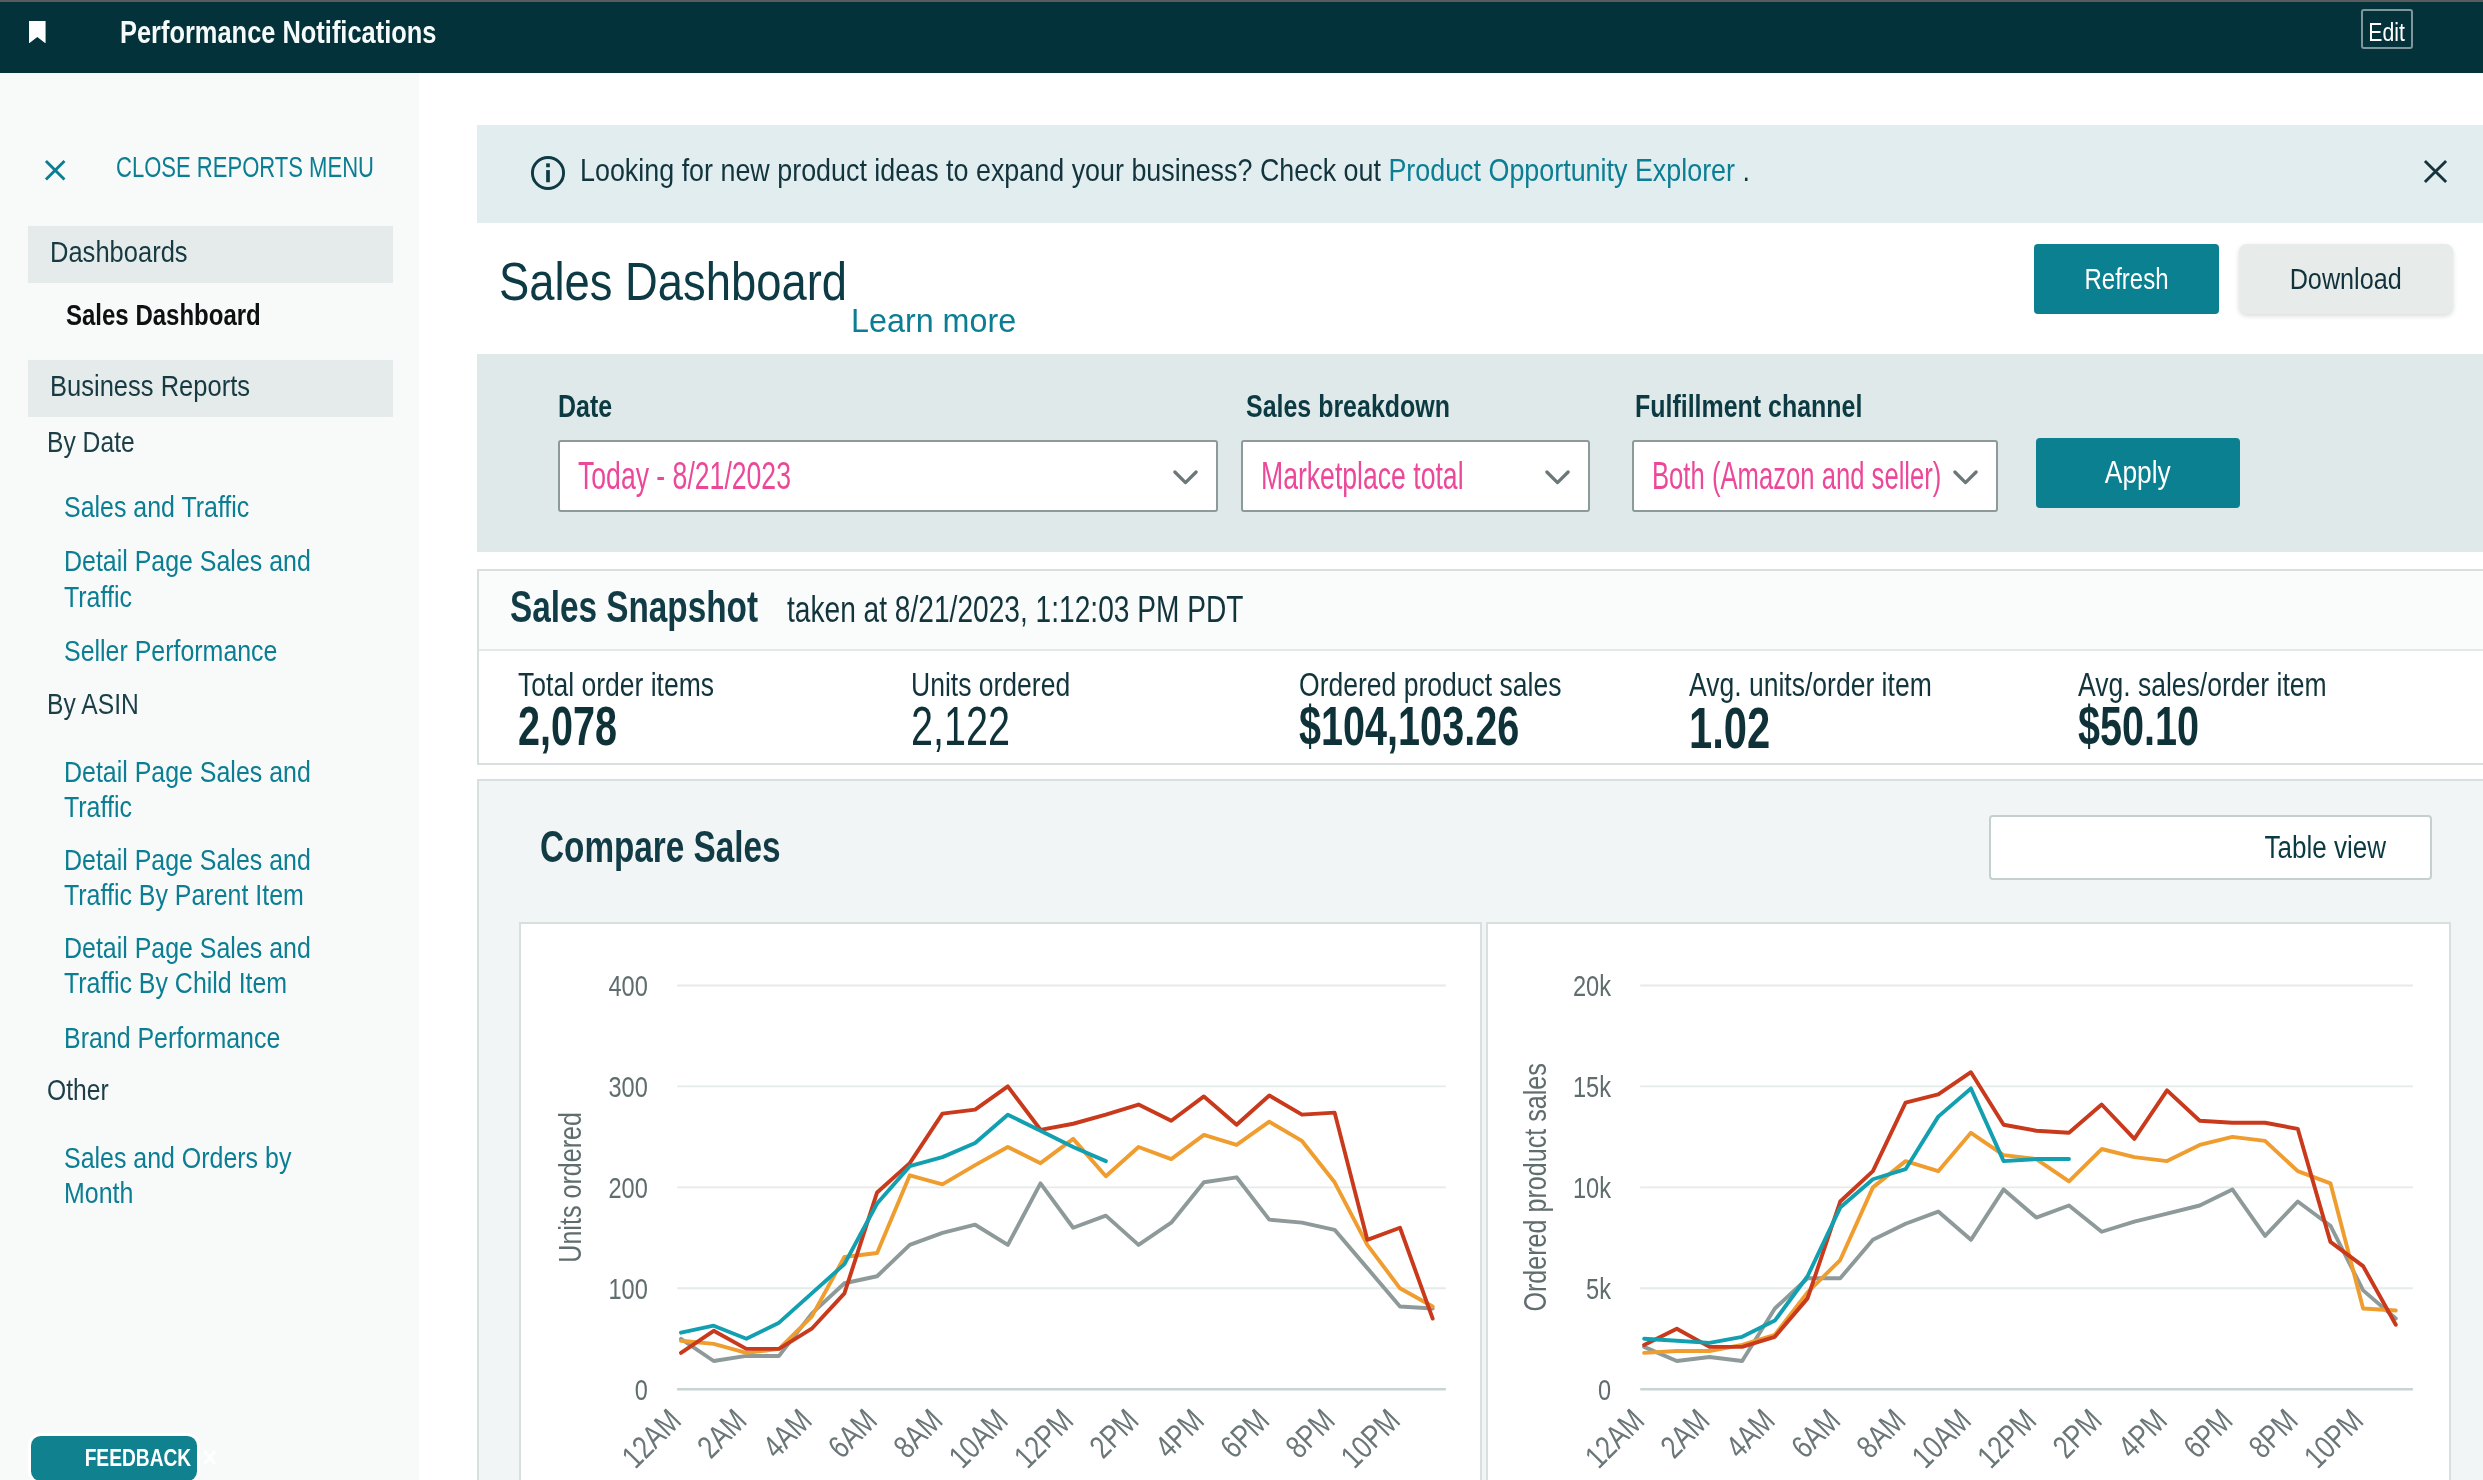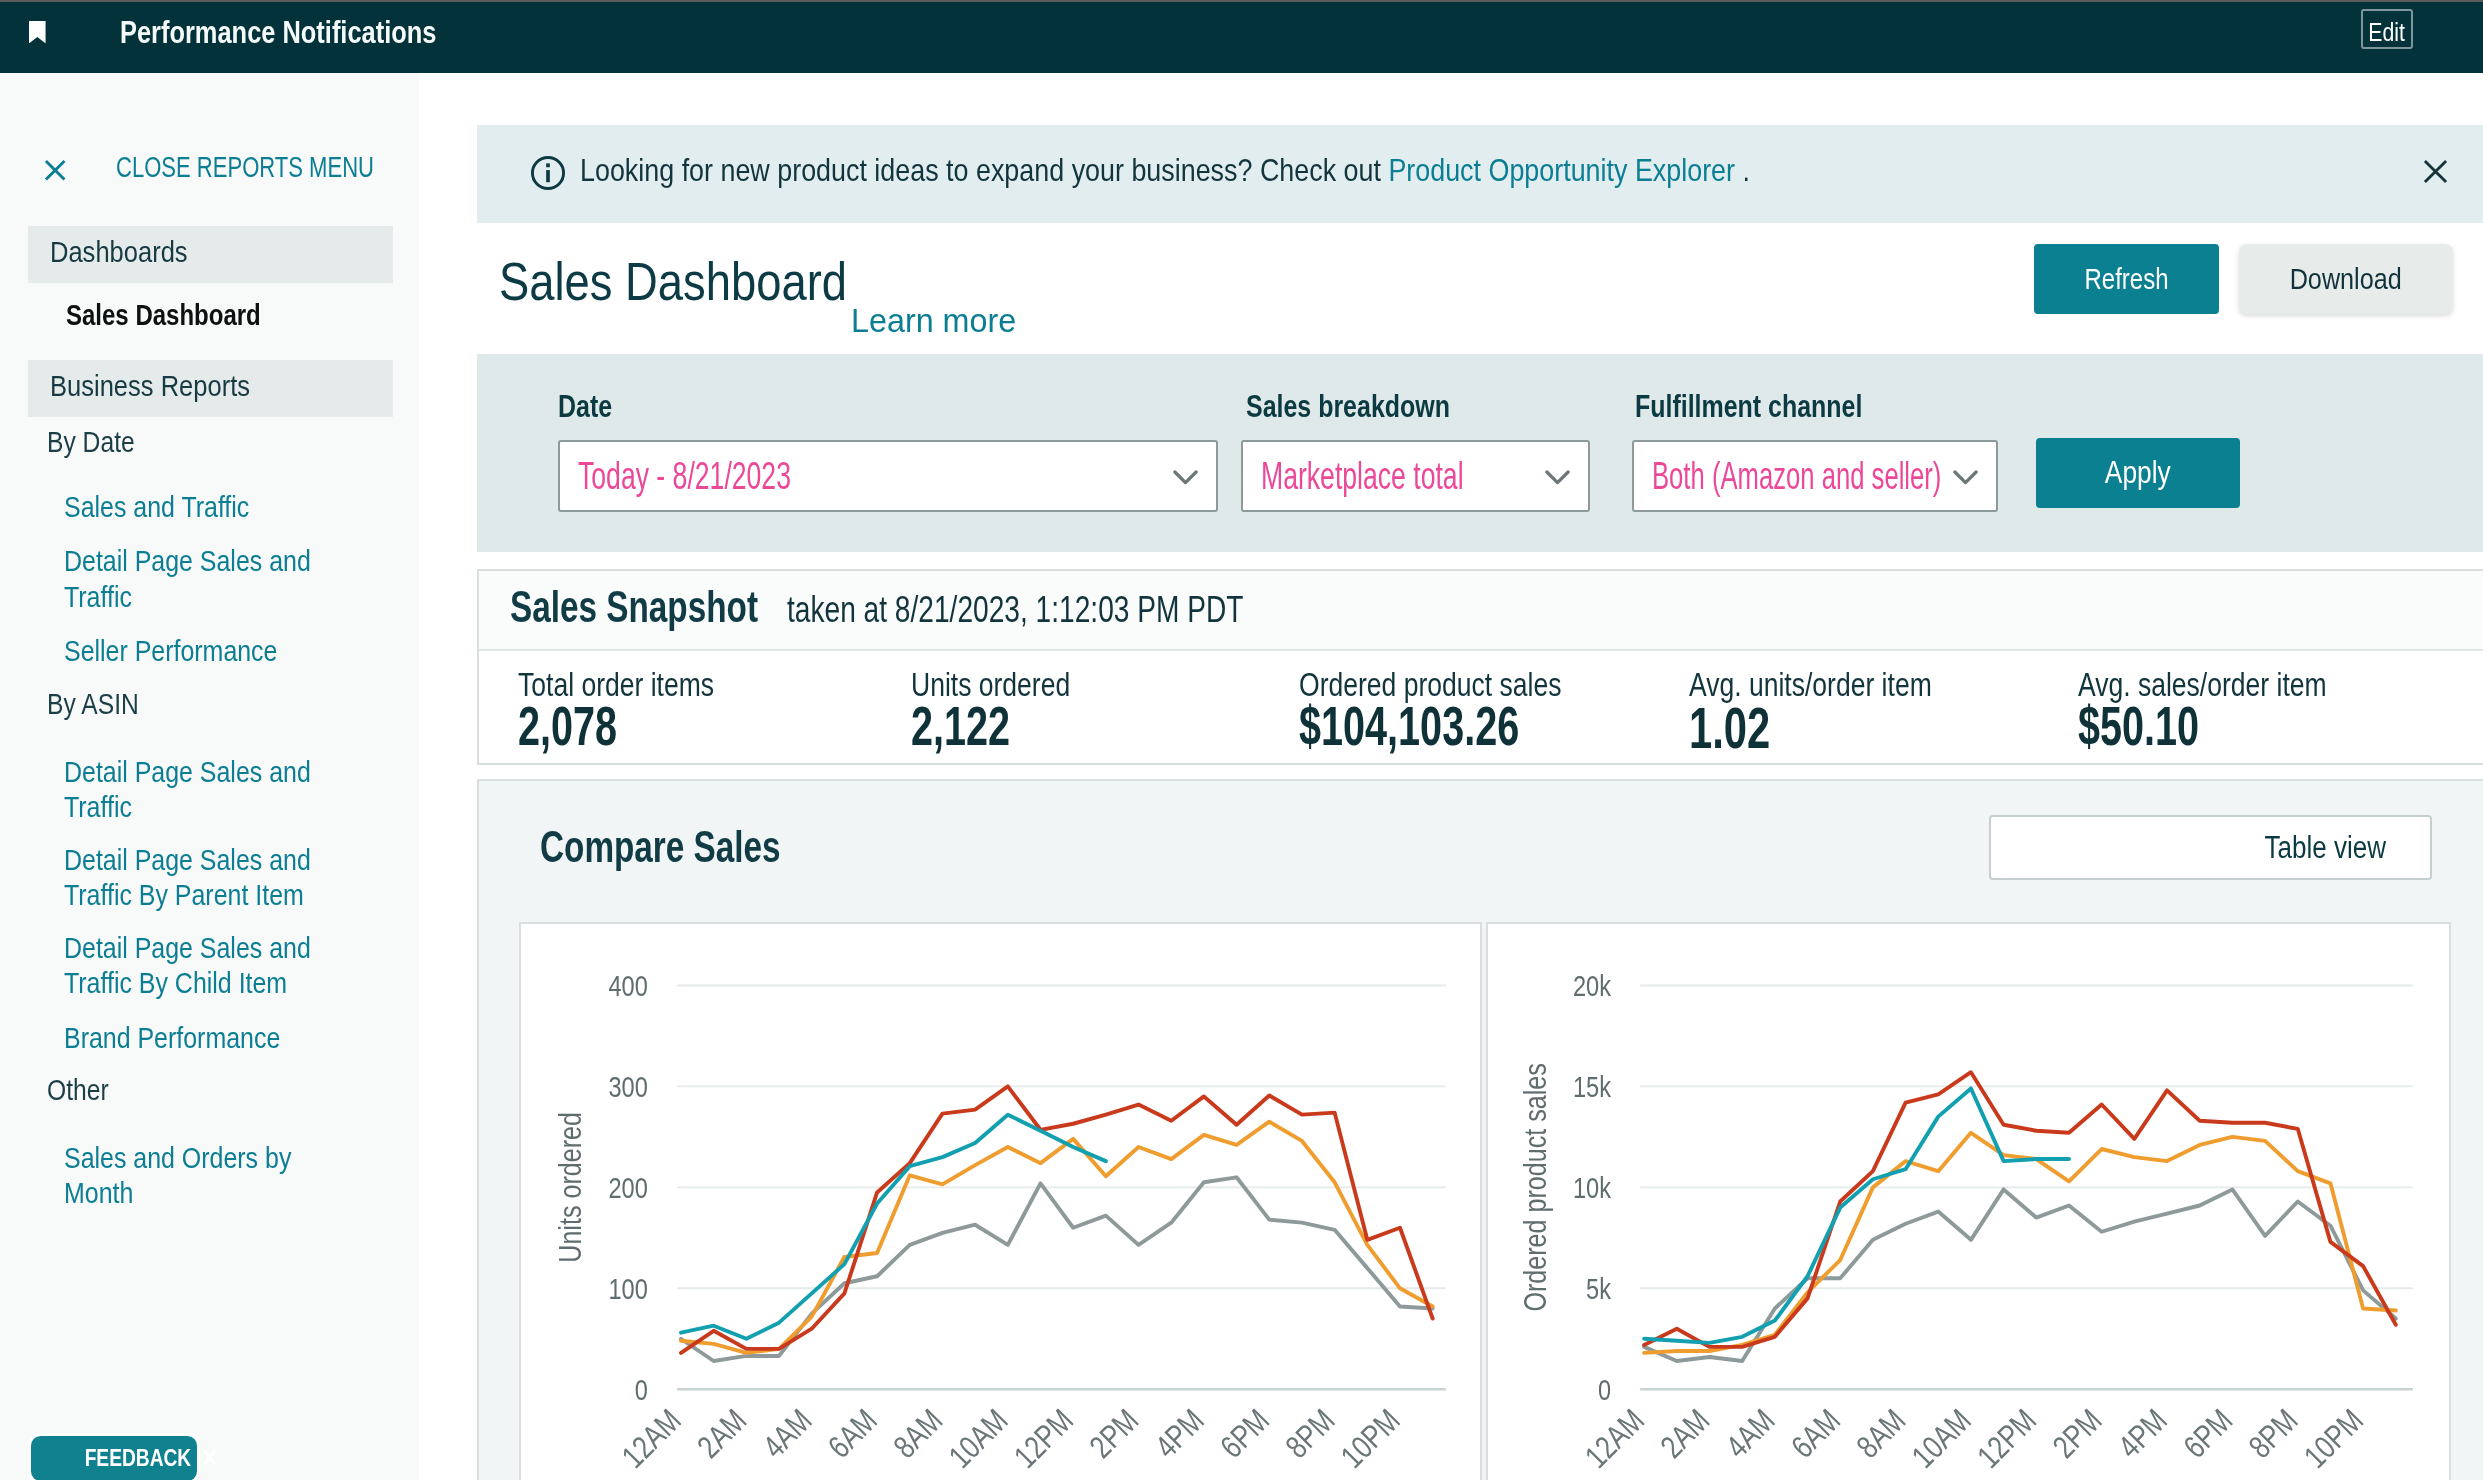--- a/index.html
+++ b/index.html
@@ -91,21 +91,21 @@
       </svg></span></div>
 <div id="apply"><span style="display:inline-block;transform:scaleX(0.85)">Apply</span></div>
 <div id="snapshot">
     <div id="snaphdr"></div>
   </div>
 <div style="position:absolute;left:510px;top:584px;font-size:45px;line-height:1;color:#113c46;font-weight:bold;white-space:nowrap;"><span style="display:inline-block;transform:scaleX(0.74);transform-origin:0 0">Sales Snapshot</span></div>
 <div style="position:absolute;left:787px;top:591px;font-size:37px;line-height:1;color:#12343c;white-space:nowrap;text-align:right;"><span style="display:inline-block;transform:scaleX(0.76);transform-origin:0 0">taken at 8/21/2023, 1:12:03 PM PDT</span></div>
 <div style="position:absolute;left:518px;top:667px;font-size:34px;line-height:1;color:#12343c;white-space:nowrap;"><span style="display:inline-block;transform:scaleX(0.78);transform-origin:0 0">Total order items</span></div>
 <div style="position:absolute;left:518px;top:699px;font-size:55px;line-height:1;color:#0f3138;font-weight:bold;white-space:nowrap;"><span style="display:inline-block;transform:scaleX(0.72);transform-origin:0 0">2,078</span></div>
 <div style="position:absolute;left:911px;top:667px;font-size:34px;line-height:1;color:#12343c;white-space:nowrap;"><span style="display:inline-block;transform:scaleX(0.78);transform-origin:0 0">Units ordered</span></div>
-<div style="position:absolute;left:911px;top:699px;font-size:55px;line-height:1;color:#0f3138;font-weight:bold;white-space:nowrap;"><span style="display:inline-block;transform:scaleX(0.72);transform-origin:0 0">2,122</span></div>
+<div style="position:absolute;left:911px;top:699px;font-size:55px;line-height:1;color:#0f3138;font-weight:normal;white-space:nowrap;"><span style="display:inline-block;transform:scaleX(0.72);transform-origin:0 0">2,122</span></div>
 <div style="position:absolute;left:1299px;top:667px;font-size:34px;line-height:1;color:#12343c;white-space:nowrap;"><span style="display:inline-block;transform:scaleX(0.78);transform-origin:0 0">Ordered product sales</span></div>
 <div style="position:absolute;left:1299px;top:699px;font-size:55px;line-height:1;color:#0f3138;font-weight:bold;white-space:nowrap;"><span style="display:inline-block;transform:scaleX(0.72);transform-origin:0 0">$104,103.26</span></div>
 <div style="position:absolute;left:1689px;top:667px;font-size:34px;line-height:1;color:#12343c;white-space:nowrap;"><span style="display:inline-block;transform:scaleX(0.78);transform-origin:0 0">Avg. units/order item</span></div>
 <div style="position:absolute;left:1689px;top:699px;font-size:58px;line-height:1;color:#0f3138;font-weight:bold;white-space:nowrap;text-align:right;"><span style="display:inline-block;transform:scaleX(0.72);transform-origin:0 0">1.02</span></div>
 <div style="position:absolute;left:2078px;top:667px;font-size:34px;line-height:1;color:#12343c;white-space:nowrap;"><span style="display:inline-block;transform:scaleX(0.78);transform-origin:0 0">Avg. sales/order item</span></div>
 <div style="position:absolute;left:2078px;top:699px;font-size:55px;line-height:1;color:#0f3138;font-weight:bold;white-space:nowrap;"><span style="display:inline-block;transform:scaleX(0.72);transform-origin:0 0">$50.10</span></div>
 <div id="compare"></div>
 <div style="position:absolute;left:540px;top:824px;font-size:45px;line-height:1;color:#113c46;font-weight:bold;white-space:nowrap;"><span style="display:inline-block;transform:scaleX(0.74);transform-origin:0 0">Compare Sales</span></div>
 <div id="toggle">
     <div id="tview"><span style="display:inline-block;transform:scaleX(0.84)">Table view</span></div>

